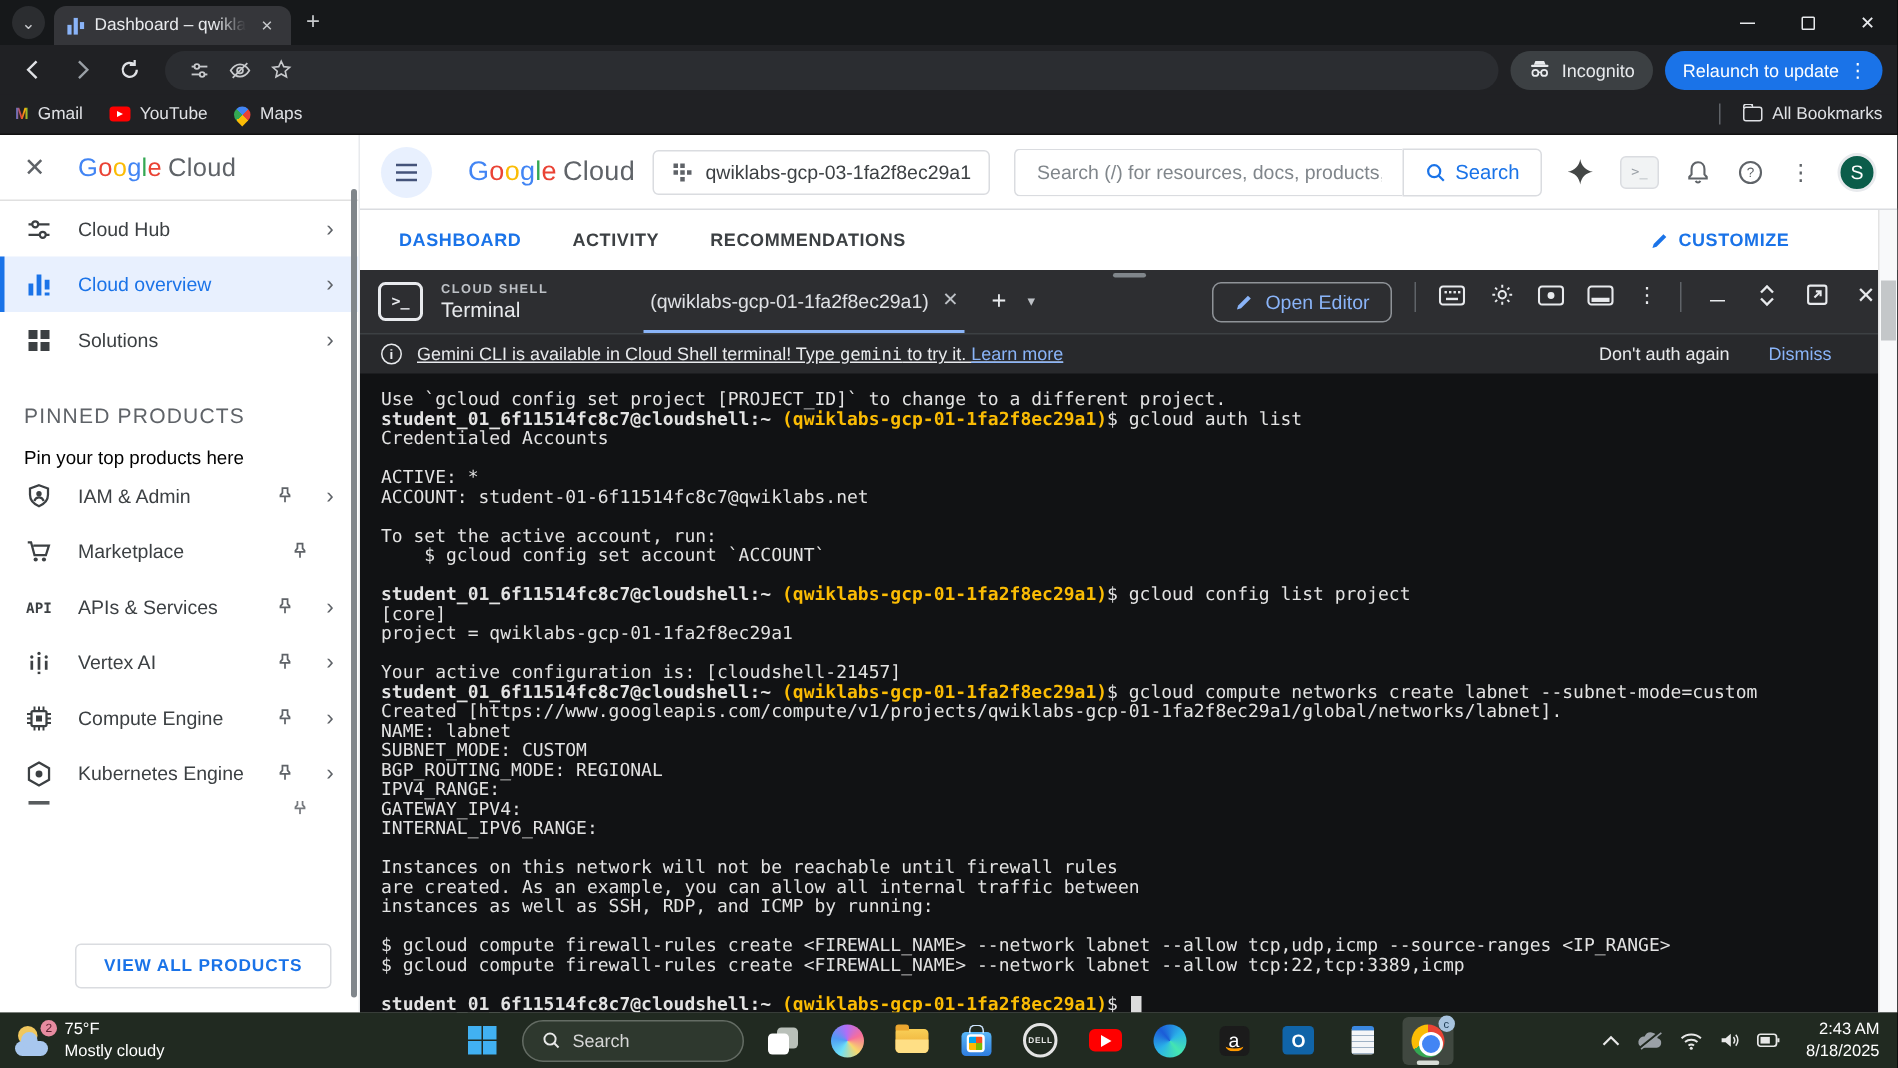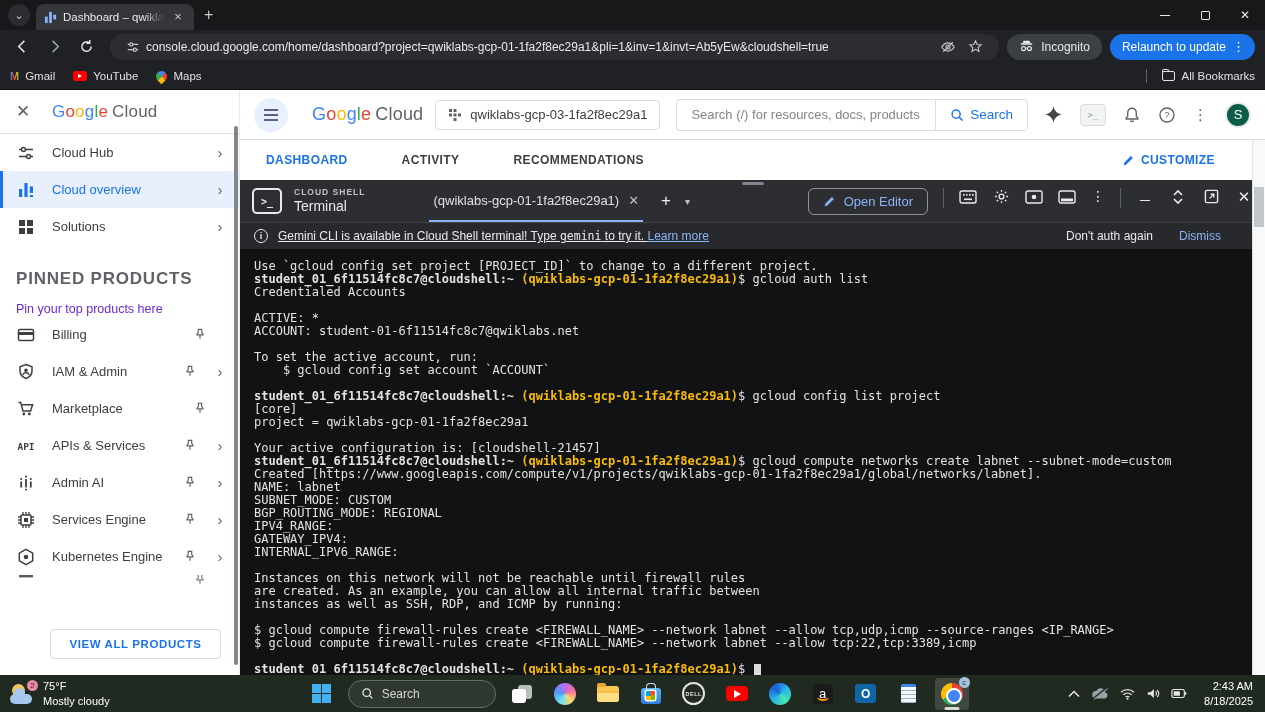--- a/index.html
+++ b/index.html
@@ -59,22 +59,22 @@
   .gc-logo .rest{color:#5f6368;margin-left:4px;}
   .sd-item{height:37px;display:flex;align-items:center;padding:0 14px 0 16px;color:#3c4043;font-size:13px;position:relative;}
   .sd-item.active{background:#e8f0fe;color:#1a73e8;}
   .sd-item.active::before{content:"";position:absolute;left:0;top:0;bottom:0;width:3px;background:#1a73e8;}
   .sd-icon{width:20px;display:flex;justify-content:center;color:#3c4043;}
   .sd-item.active .sd-icon{color:#1a73e8;}
   .sd-label{margin-left:16px;flex:1;white-space:nowrap;overflow:hidden;}
   .sd-pin{color:#5f6368;margin-right:18px;display:flex;}
   .sd-chev{color:#5f6368;font-size:15px;line-height:1;width:10px;text-align:center;}
   .sd-sec{padding:0 16px;color:#5f6368;}
-  .sd-sec.hdr{font-size:17px;font-weight:bold;letter-spacing:.8px;}
-  .sd-sec.hint{font-size:12.5px;color:#6d28d9;}
+  .sd-sec.hdr{font-size:14px;font-weight:normal;letter-spacing:.8px;}
+  .sd-sec.hint{font-size:12.5px;color:#000000;}
   .sd-clip{height:9px;overflow:hidden;opacity:.85;}
   .viewall-wrap{position:absolute;left:0;right:0;bottom:0;height:62px;background:#fff;display:flex;align-items:center;justify-content:center;padding-left:32px;}
   .viewall{border:1px solid #dadce0;border-radius:4px;background:#fff;color:#1a73e8;font-weight:bold;
     font-size:11.5px;letter-spacing:.6px;padding:8px 18px;font-family:inherit;}
   .sd-scroll{position:absolute;right:1px;top:36px;bottom:10px;width:4px;background:#80868b;border-radius:2px;}
 
   
   .content{position:relative;flex:1;display:flex;flex-direction:column;min-width:0;}
   .gtopbar{height:50px;background:#fff;border-bottom:1px solid #dadce0;display:flex;align-items:center;padding:0 14px;gap:12px;}
   .hamb{width:34px;height:34px;border-radius:50%;background:#e8f0fe;display:flex;align-items:center;justify-content:center;flex:none;}
@@ -87,24 +87,24 @@
   .gsearch input::placeholder{color:#80868b;}
   .gsearch-btn{border:1px solid #dadce0;border-radius:0 4px 4px 0;background:#fff;color:#1a73e8;font-size:13.5px;
     display:flex;align-items:center;gap:6px;padding:0 14px;font-family:inherit;}
   .tb-icons{display:flex;align-items:center;gap:17px;color:#5f6368;}
   .shellbtn{width:26px;height:22px;border:1px solid #dadce0;border-radius:4px;background:#f1f3f4;color:#9aa0a6;
     font-family:"DejaVu Sans Mono",monospace;font-size:9px;display:flex;align-items:center;justify-content:center;}
   .kebab-g{font-size:15px;color:#5f6368;}
   .avatar{width:26px;height:26px;border-radius:50%;background:#0b5d4a;color:#fff;font-size:13px;display:flex;
     align-items:center;justify-content:center;border:2px solid #e8eaed;}
 
-  .gtabs{height:40px;background:#fff;display:flex;align-items:center;padding:0 26px;gap:54px;}
+  .gtabs{height:40px;background:#fff;display:flex;align-items:center;padding:0 26px;gap:34px;}
   .gtab{font-size:12px;font-weight:bold;letter-spacing:.4px;color:#3c4043;}
   .gtab.active{color:#1a73e8;}
-  .customize{margin-left:auto;margin-right:24px;display:flex;align-items:center;gap:6px;color:#1a73e8;
+  .customize{margin-left:auto;margin-right:46px;display:flex;align-items:center;gap:6px;color:#1a73e8;
     font-size:12px;font-weight:bold;letter-spacing:.4px;}
 
   
   .shell{flex:1;background:#111214;display:flex;flex-direction:column;position:relative;min-height:0;}
   .drag-handle{position:absolute;top:2px;left:50%;transform:translateX(-50%);width:22px;height:3px;border-radius:2px;background:#80868b;}
   .shell-head{height:42px;background:#2d2e31;display:flex;align-items:center;padding:0 12px;flex:none;}
   .cs-logo{width:30px;height:26px;border:2px solid #e8eaed;border-radius:5px;color:#e8eaed;
     font-family:"DejaVu Sans Mono",monospace;font-size:10px;font-weight:bold;display:flex;align-items:center;justify-content:center;}
   .cs-titles{margin-left:12px;line-height:1.15;}
   .cs-eyebrow{font-size:8.5px;letter-spacing:1px;color:#bdc1c6;font-weight:bold;}
@@ -244,21 +244,20 @@
       <span class="omni-ic">
           <svg width="14" height="14" viewBox="0 0 16 16">
             <g stroke="currentColor" stroke-width="1.4" fill="none">
               <line x1="2" y1="5" x2="14" y2="5"></line>
               <circle cx="6" cy="5" r="1.8" fill="#202124"></circle>
               <line x1="2" y1="11" x2="14" y2="11"></line>
               <circle cx="10" cy="11" r="1.8" fill="#202124"></circle>
             </g>
           </svg>
         </span>
-      <span class="omni-url">console.cloud.google.com/home/dashboard?project=qwiklabs-gcp-01-1fa2f8ec29a1&amp;pli=1&amp;inv=1&amp;invt=Ab5yEw&amp;cloudshell=true</span>
       <span class="omni-ic">
           <svg width="16" height="16" viewBox="0 0 18 18">
             <g stroke="currentColor" stroke-width="1.3" fill="none">
               <path d="M2 9c2-3.2 4.4-4.6 7-4.6S14 5.8 16 9c-2 3.2-4.4 4.6-7 4.6S4 12.2 2 9z"></path>
               <circle cx="9" cy="9" r="2.2"></circle>
               <line x1="3.5" y1="14.5" x2="14.5" y2="3.5"></line>
             </g>
           </svg>
         </span>
       <span class="omni-ic">
@@ -358,37 +357,20 @@
             <span class="sd-chev">›</span>
           </div>
         </div>
       <div style="height:14px"></div>
       <div class="sd-sec hdr" style="padding-top:10px">PINNED PRODUCTS</div>
       <div class="sd-sec hint" style="padding-top:13px">Pin your top products here</div>
       <div id="sd-products">
           <div class="sd-item">
             <span class="sd-icon">
               <svg width="18" height="18" viewBox="0 0 18 18">
-                <rect x="1.5" y="3.5" width="15" height="11" rx="1.5" stroke="currentColor" fill="none" stroke-width="1.5"></rect>
-                <rect x="1.5" y="6" width="15" height="3" fill="currentColor"></rect>
-              </svg>
-            </span>
-            <span class="sd-label">Billing</span>
-            <span class="sd-pin">
-              <svg width="14" height="15" viewBox="0 0 18 18">
-                <g stroke="currentColor" fill="none" stroke-width="1.5">
-                  <path d="M6.8 2.5h4.4v4l1.7 2v1H5.1v-1l1.7-2z"></path>
-                  <line x1="9" y1="9.5" x2="9" y2="14.5"></line>
-                </g>
-              </svg>
-            </span>
-          </div>
-          <div class="sd-item">
-            <span class="sd-icon">
-              <svg width="18" height="18" viewBox="0 0 18 18">
                 <path d="M9 1.5l6 2.2v4.2c0 3.6-2.4 6.1-6 7.6-3.6-1.5-6-4-6-7.6V3.7z" stroke="currentColor" fill="none" stroke-width="1.5"></path>
                 <circle cx="9" cy="7.2" r="1.8" fill="currentColor"></circle>
                 <path d="M5.8 12c.7-1.6 1.8-2.4 3.2-2.4s2.5.8 3.2 2.4" stroke="currentColor" fill="none" stroke-width="1.5"></path>
               </svg>
             </span>
             <span class="sd-label">IAM &amp; Admin</span>
             <span class="sd-pin">
               <svg width="14" height="15" viewBox="0 0 18 18">
                 <g stroke="currentColor" fill="none" stroke-width="1.5">
                   <path d="M6.8 2.5h4.4v4l1.7 2v1H5.1v-1l1.7-2z"></path>
@@ -440,42 +422,42 @@
                   <circle cx="4.2" cy="5" r="1.1"></circle>
                   <circle cx="9" cy="2.6" r="1.1"></circle>
                   <circle cx="13.8" cy="5" r="1.1"></circle>
                   <rect x="3.3" y="7.5" width="1.8" height="6"></rect>
                   <rect x="8.1" y="5" width="1.8" height="8.5"></rect>
                   <rect x="12.9" y="7.5" width="1.8" height="6"></rect>
                   <rect x="8.1" y="14.8" width="1.8" height="1.6"></rect>
                 </g>
               </svg>
             </span>
-            <span class="sd-label">Admin AI</span>
+            <span class="sd-label">Vertex AI</span>
             <span class="sd-pin">
               <svg width="14" height="15" viewBox="0 0 18 18">
                 <g stroke="currentColor" fill="none" stroke-width="1.5">
                   <path d="M6.8 2.5h4.4v4l1.7 2v1H5.1v-1l1.7-2z"></path>
                   <line x1="9" y1="9.5" x2="9" y2="14.5"></line>
                 </g>
               </svg>
             </span>
             <span class="sd-chev">›</span>
           </div>
           <div class="sd-item">
             <span class="sd-icon">
               <svg width="18" height="18" viewBox="0 0 18 18">
                 <rect x="4" y="4" width="10" height="10" rx="1" stroke="currentColor" fill="none" stroke-width="1.5"></rect>
                 <rect x="7" y="7" width="4" height="4" fill="currentColor"></rect>
                 <g stroke="currentColor" stroke-width="1.3">
                   <path d="M6 1v3M9 1v3M12 1v3M6 14v3M9 14v3M12 14v3M1 6h3M1 9h3M1 12h3M14 6h3M14 9h3M14 12h3"></path>
                 </g>
               </svg>
             </span>
-            <span class="sd-label">Services Engine</span>
+            <span class="sd-label">Compute Engine</span>
             <span class="sd-pin">
               <svg width="14" height="15" viewBox="0 0 18 18">
                 <g stroke="currentColor" fill="none" stroke-width="1.5">
                   <path d="M6.8 2.5h4.4v4l1.7 2v1H5.1v-1l1.7-2z"></path>
                   <line x1="9" y1="9.5" x2="9" y2="14.5"></line>
                 </g>
               </svg>
             </span>
             <span class="sd-chev">›</span>
           </div>

